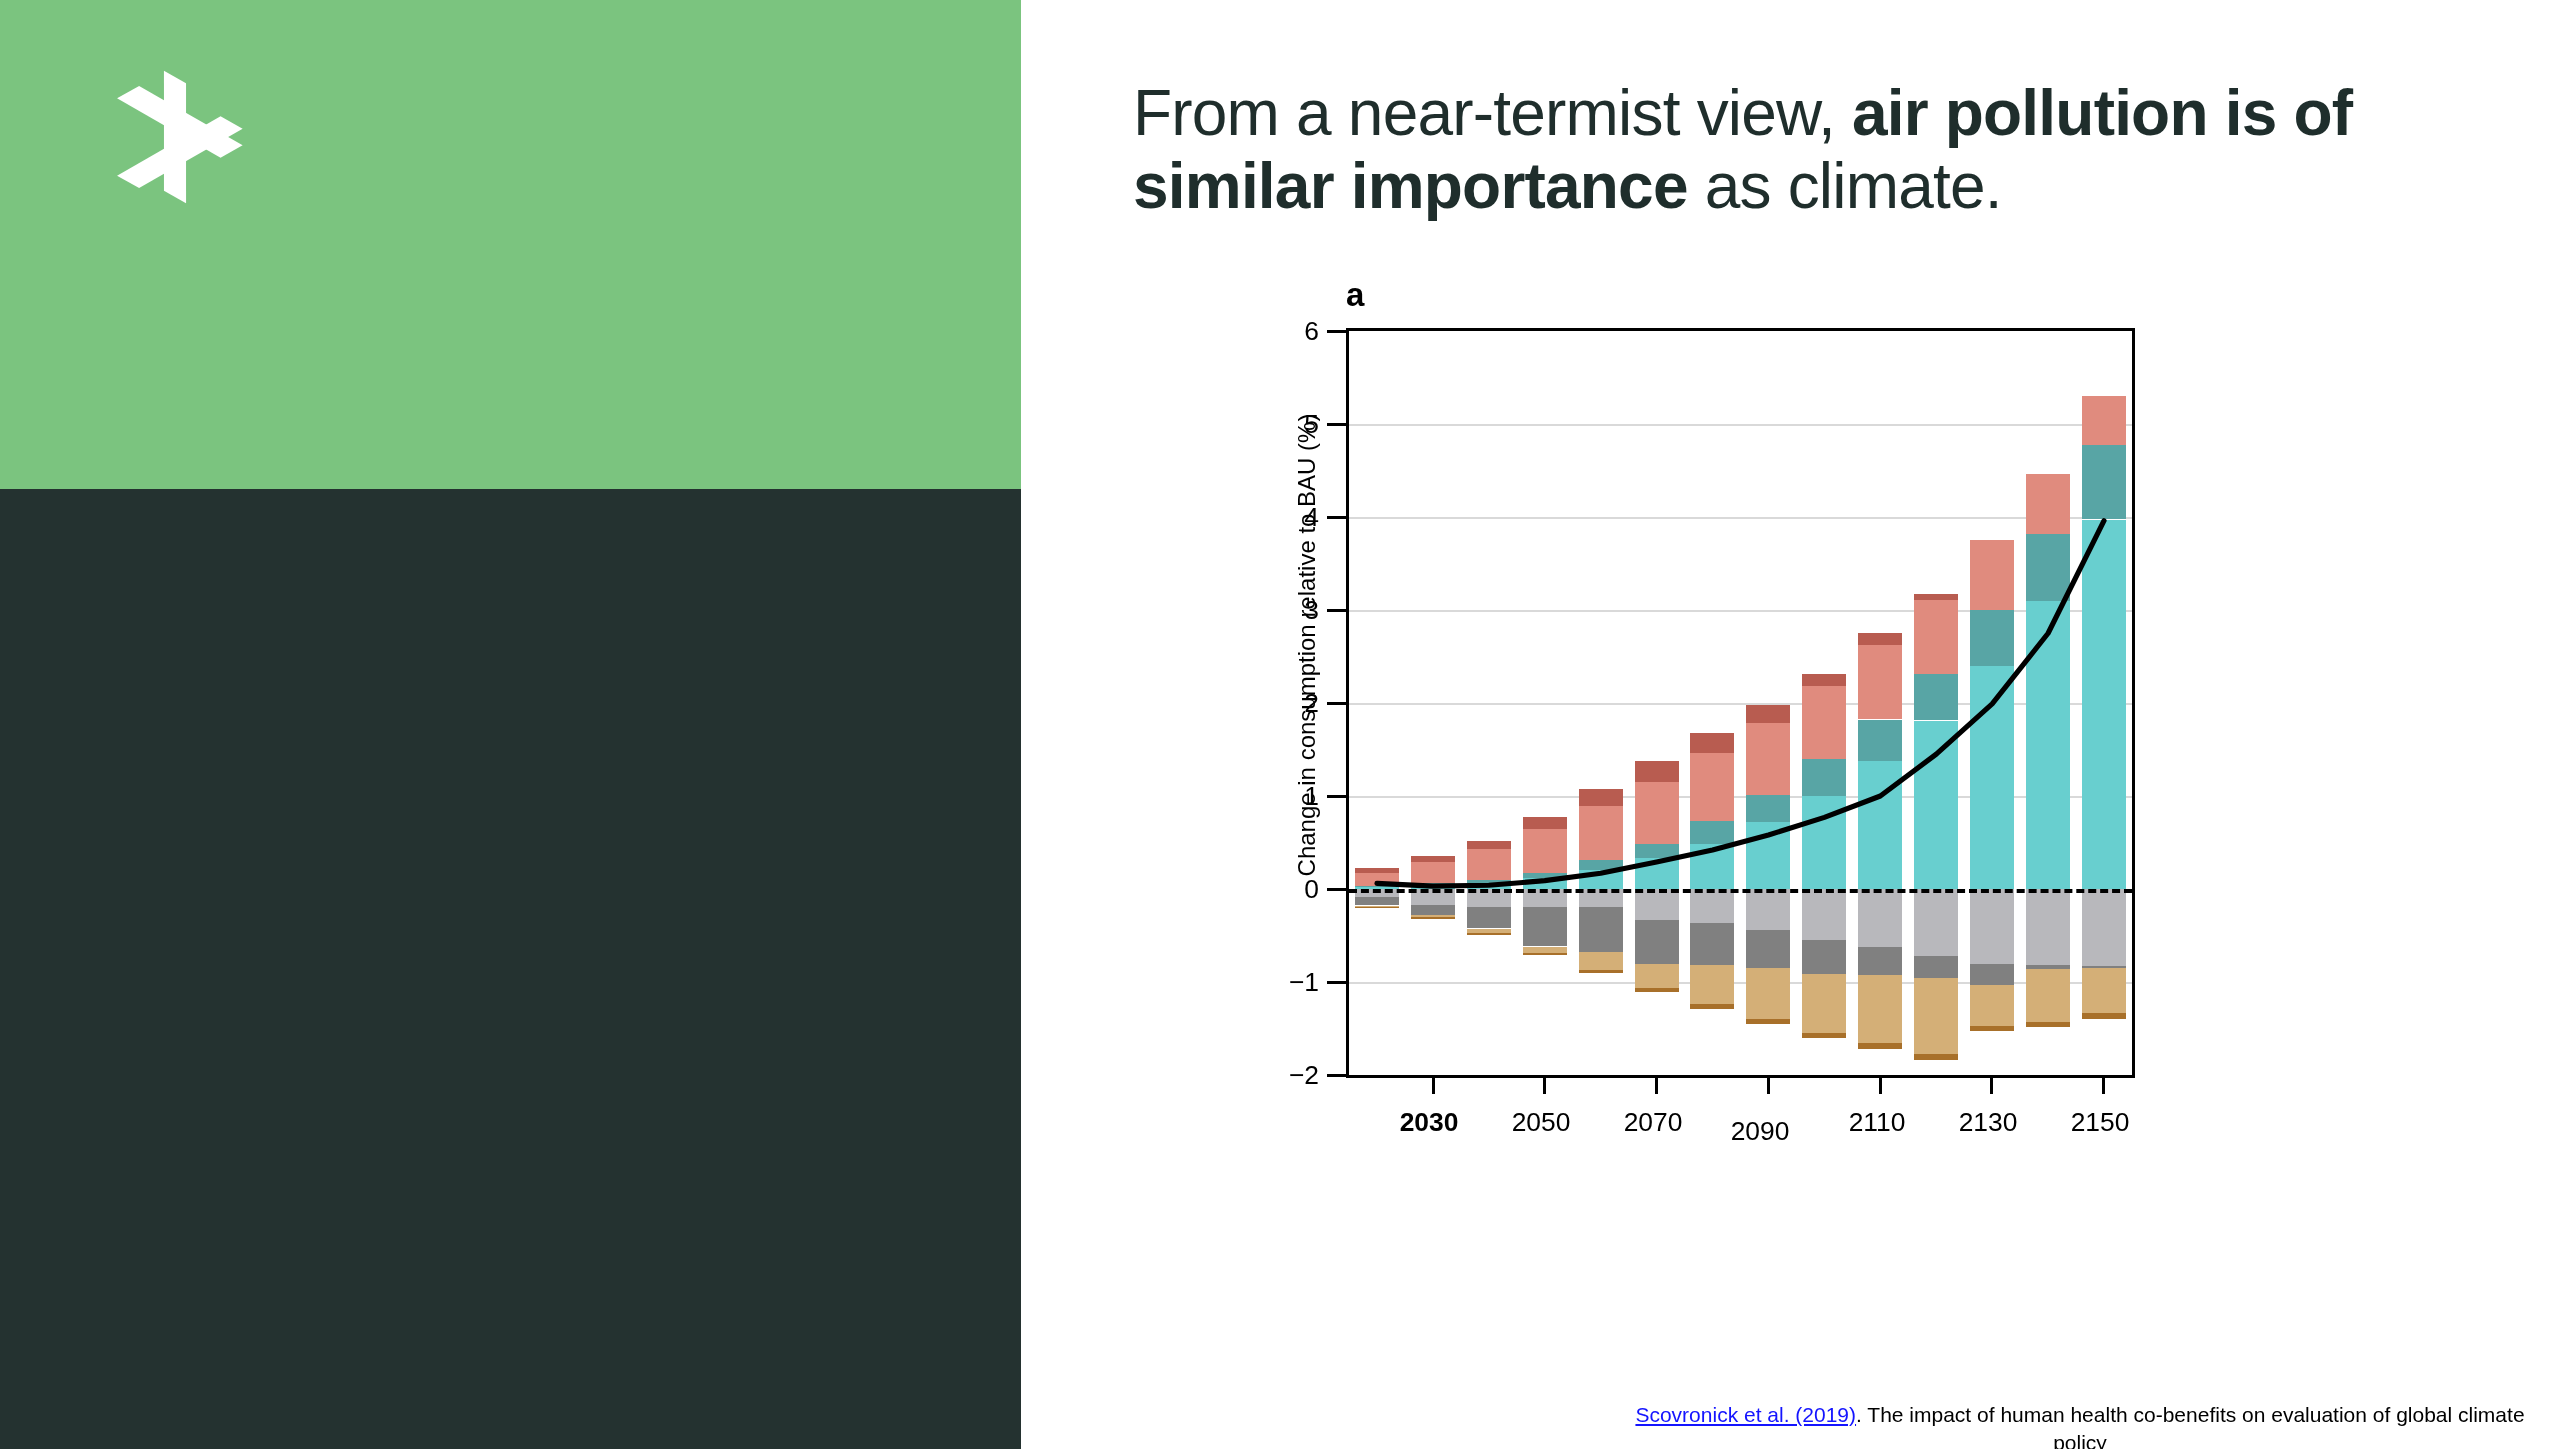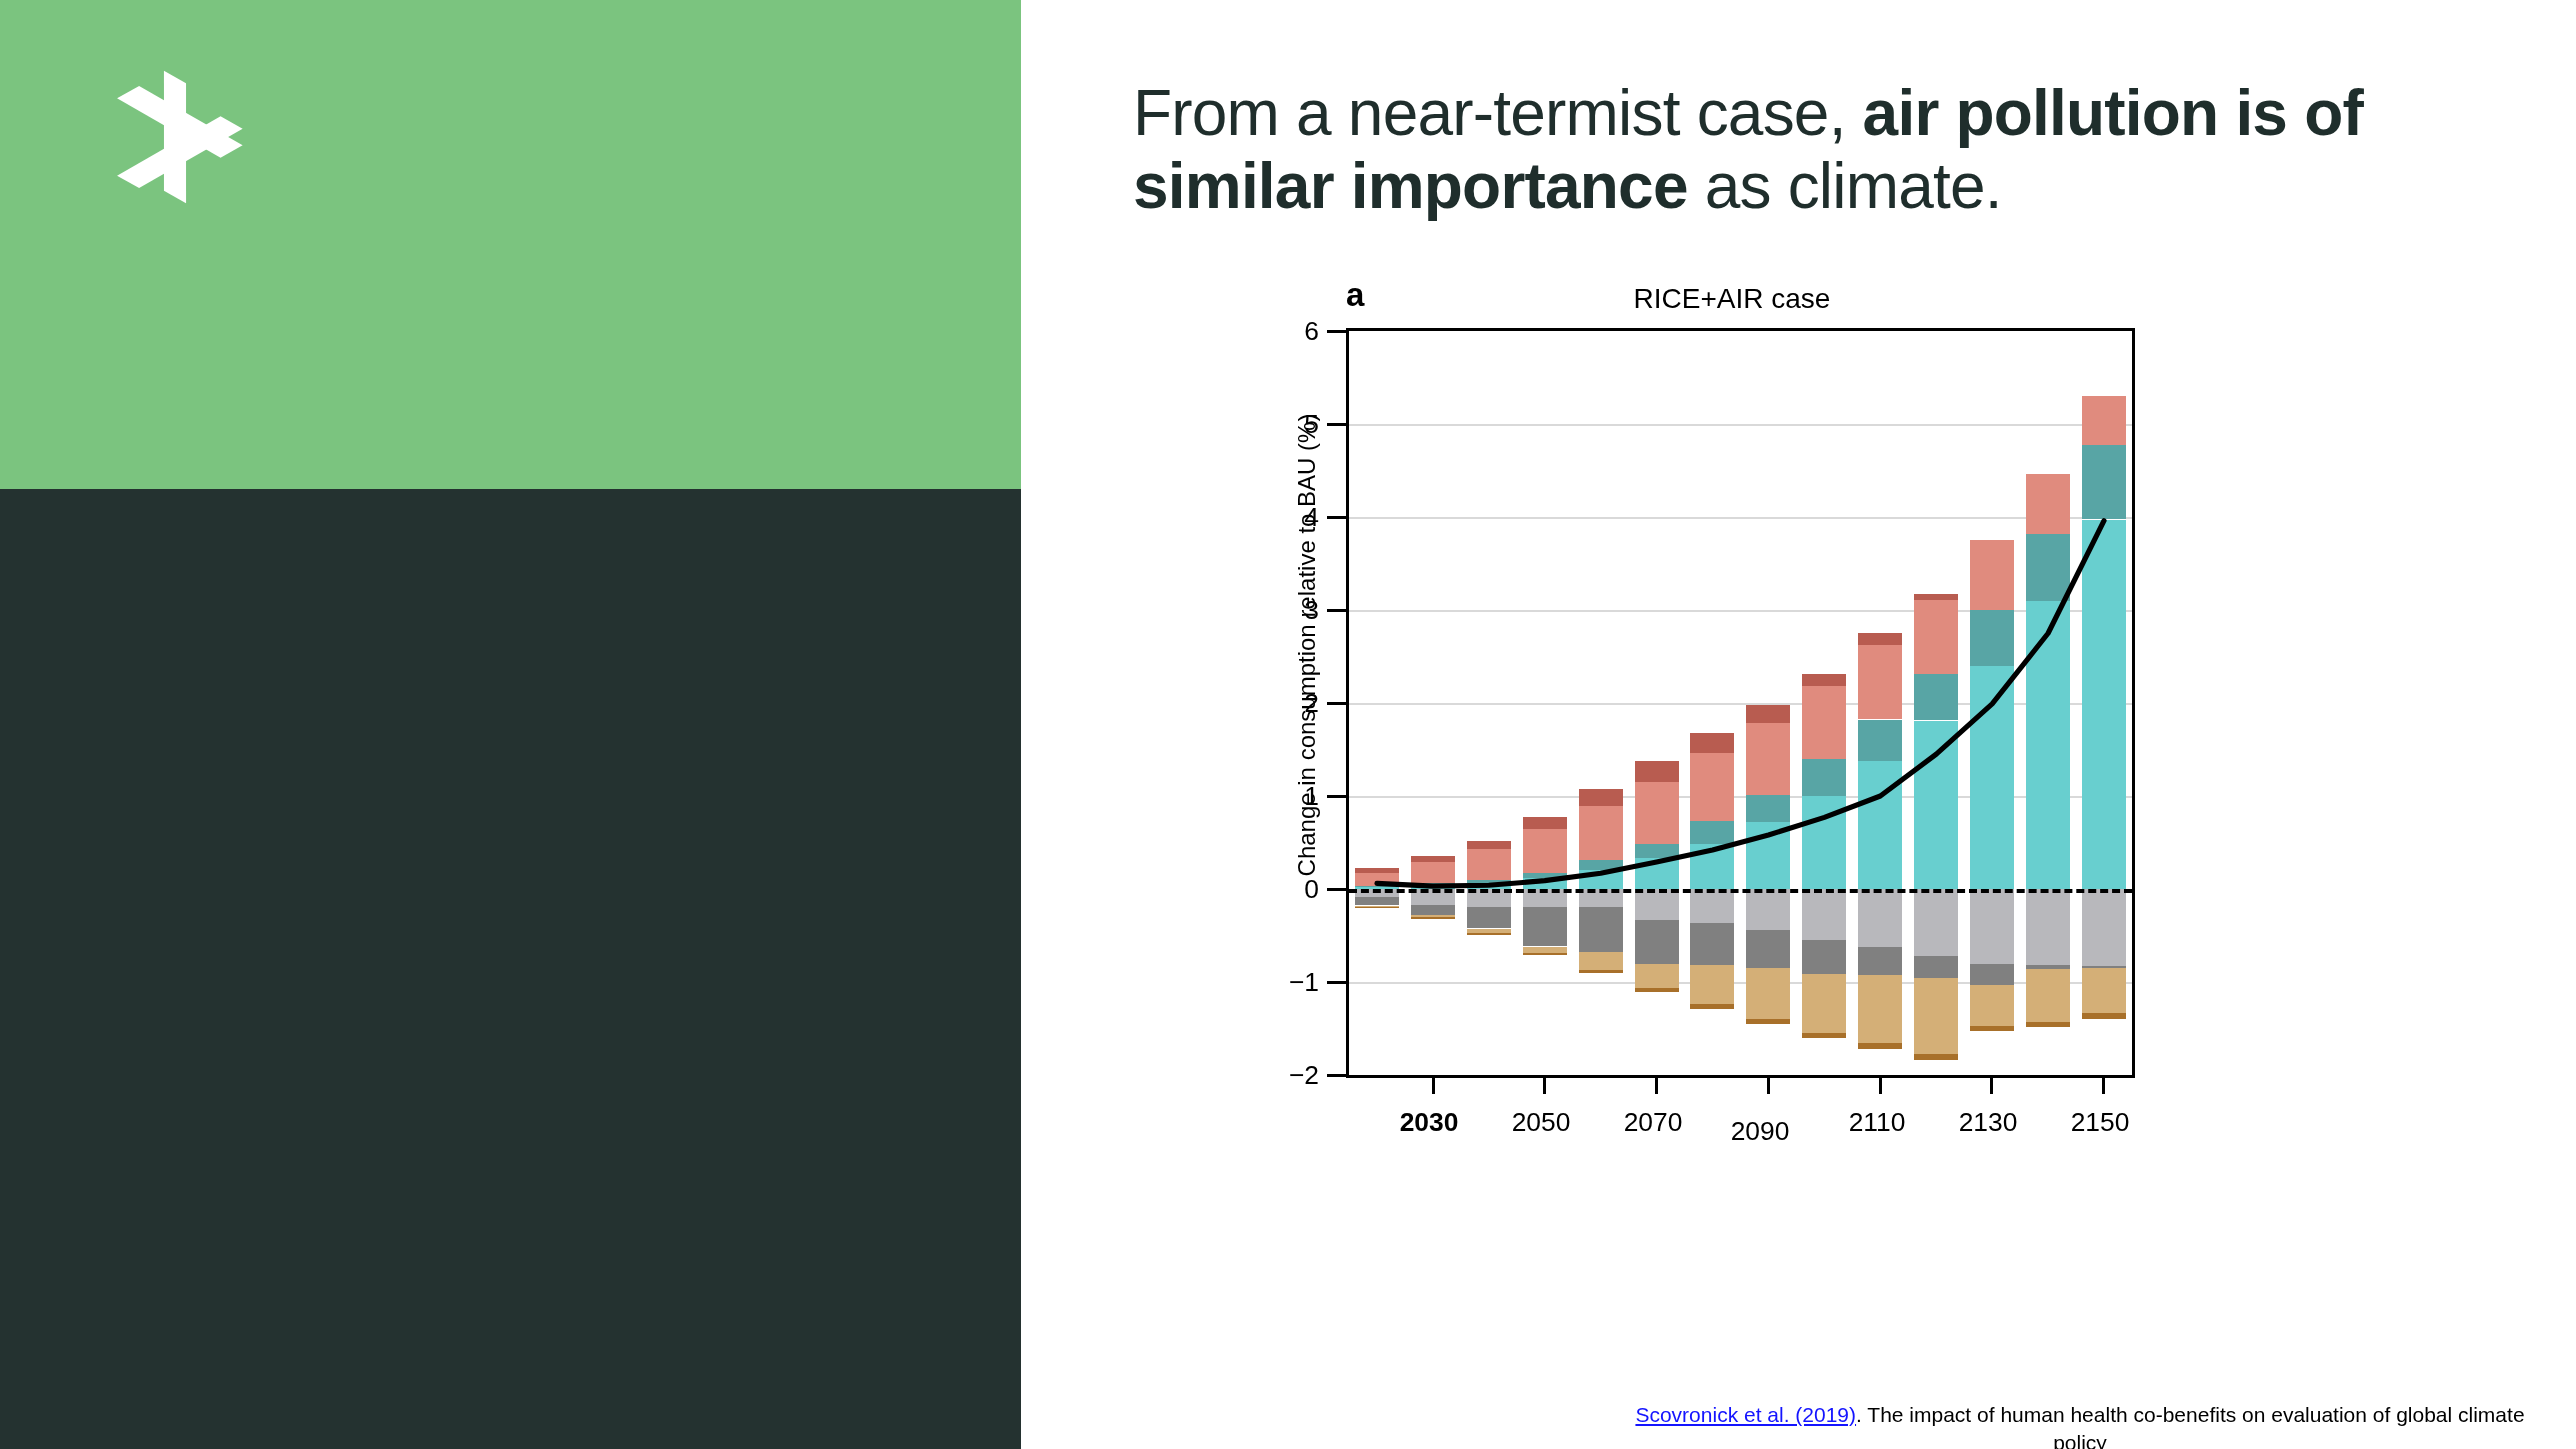--- a/index.html
+++ b/index.html
@@ -80,26 +80,25 @@
           <polygon points="42,2 58,11 58,98 42,89"></polygon>
           <polygon points="8,22 24,13 99,56 83,65"></polygon>
           <polygon points="8,78 24,87 99,44 83,35"></polygon>
         </g>
       </svg>
     </div>
 
   </div>
 
   <div class="headline">
-    <span>From a near-termist case, </span><b>air pollution is of similar importance</b><span> as climate.</span>
+    <span>From a near-termist view, </span><b>air pollution is of similar importance</b><span> as climate.</span>
   </div>
 
   <div class="figure">
     <div class="panel-label">a</div>
-    <div class="chart-title">RICE+AIR case</div>
     <div class="ylabel">Change in consumption relative to BAU (%)</div>
 
     <div class="plotbox" id="plotbox">
 
     <div class="ytick" style="top: -1.3px;"></div>
         <div class="ytlabel" style="top: 0px;">6</div>
         <div class="gridline" style="top: 93px;"></div>
         <div class="ytick" style="top: 92px;"></div>
         <div class="ytlabel" style="top: 93px;">5</div>
         <div class="gridline" style="top: 186px;"></div>

